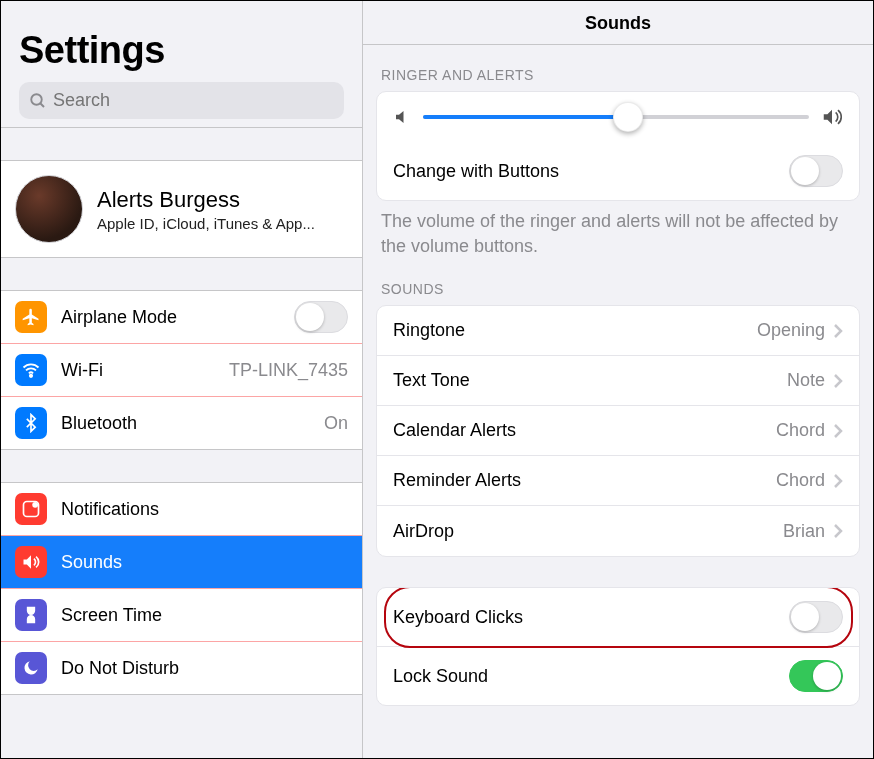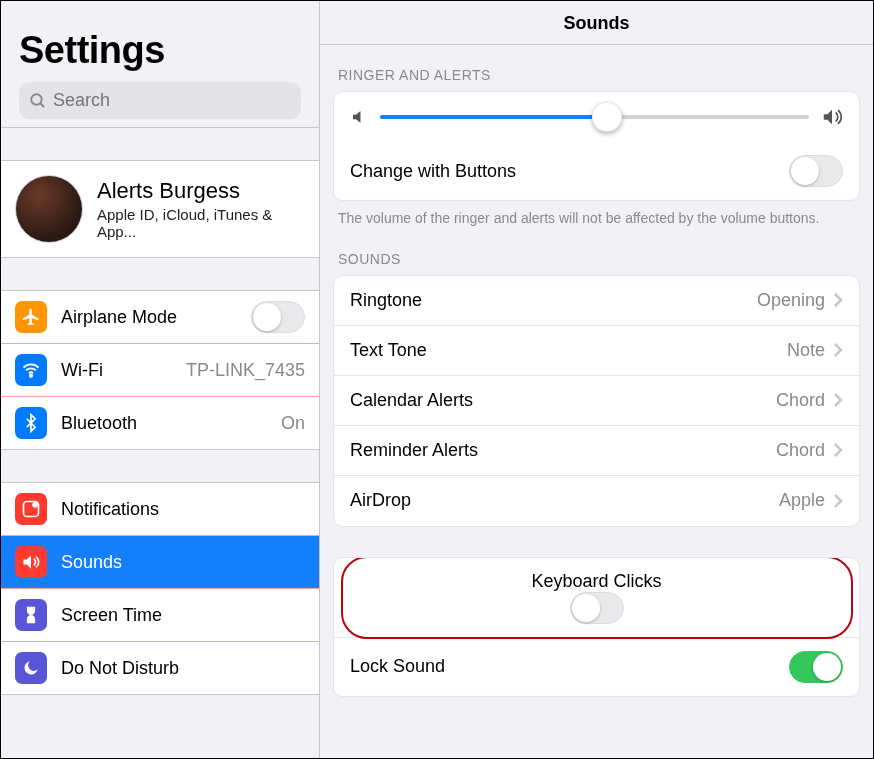--- a/index.html
+++ b/index.html
@@ -1,18 +1,18 @@
 <!DOCTYPE html>
 <html><head>
 <meta charset="utf-8">
 <style>
 * { box-sizing: border-box; margin: 0; padding: 0; }
 body { font-family: -apple-system, "Helvetica Neue", Arial, sans-serif; background: #fff; width: 874px; height: 759px; overflow: hidden; border: 1px solid #000; }
 .app { display: flex; height: 100%; }
-.sidebar { width: 319px; background: #f2f2f6; border-right: 1px solid #c6c6c8; display: flex; flex-direction: column; overflow-y: auto; }
+.sidebar { width: 362px; background: #f2f2f6; border-right: 1px solid #c6c6c8; display: flex; flex-direction: column; overflow-y: auto; }
 .content { flex: 1; background: #f2f2f6; display: flex; flex-direction: column; overflow-y: auto; }
 
 .sb-header { padding: 28px 18px 8px; }
 .sb-title { font-size: 38px; font-weight: 800; letter-spacing: -0.5px; color: #000; margin-bottom: 10px; }
 .search-wrap { background: #e3e3e8; border-radius: 10px; display: flex; align-items: center; padding: 8px 10px; }
 .search-icon { color: #8a8a8e; margin-right: 6px; }
 .search-input { border: none; background: transparent; font-size: 18px; color: #8a8a8e; outline: none; flex: 1; }
 
 .sb-sep { height: 34px; background:#f2f2f6; border-top: 1px solid #c6c6c8; border-bottom: 1px solid #c6c6c8; }
 .sb-sep.thin { height: 34px; }
@@ -32,21 +32,21 @@
 .profile-text .sub { font-size: 15px; color: #222; }
 
 .ios-toggle { width: 54px; height: 32px; border-radius: 16px; background: #e9e9eb; position: relative; border: 1px solid #dcdce0; flex-shrink: 0; }
 .ios-toggle .knob { position: absolute; width: 28px; height: 28px; border-radius: 50%; background: #fff; top: 1px; left: 1px; box-shadow: 0 1px 3px rgba(0,0,0,0.25); }
 .ios-toggle.on { background: #34c759; border-color: #34c759; }
 .ios-toggle.on .knob { left: 23px; }
 
 .content-header { text-align: center; padding: 12px 0 10px; border-bottom: 1px solid #c6c6c8; background:#f2f2f6; }
 .content-title { font-size: 18px; font-weight: 700; }
 .section-label { font-size: 14px; color: #8a8a8e; padding: 22px 18px 8px; text-transform: uppercase; letter-spacing: 0.5px; }
-.section-note { font-size: 14px; color: #8a8a8e; padding: 8px 18px 0; line-height: 1.4; }
+.section-note { font-size: 18px; color: #8a8a8e; padding: 8px 18px 0; line-height: 1.4; }
 .card { background: #fff; margin: 0 13px; border-radius: 10px; overflow: hidden; border: 1px solid #e5e5ea; }
 .crow { display: flex; align-items: center; padding: 13px 16px; border-bottom: 1px solid #e5e5ea; min-height: 50px; }
 .crow:last-child { border-bottom: none; }
 .crow .clabel { font-size: 18px; color: #000; flex: 1; }
 .crow .cvalue { font-size: 18px; color: #8a8a8e; }
 .crow .chev { color: #c7c7cc; margin-left: 8px; }
 
 .slider-row { padding: 14px 16px; display: flex; align-items: center; gap: 12px; }
 .vol-icon { color: #555; }
 .slider-track { flex: 1; height: 4px; background: #d1d1d6; border-radius: 2px; position: relative; }
@@ -238,33 +238,33 @@
           <div class="clabel">Reminder Alerts</div>
           <div class="cvalue">Chord</div>
           <span class="chev">
             <svg width="10" height="16" viewBox="0 0 10 16" fill="none" stroke="currentColor" stroke-width="2.5">
               <path d="M2 2l6 6-6 6"></path>
             </svg>
           </span>
         </div>
         <div class="crow">
           <div class="clabel">AirDrop</div>
-          <div class="cvalue">Apple</div>
+          <div class="cvalue">Brian</div>
           <span class="chev">
             <svg width="10" height="16" viewBox="0 0 10 16" fill="none" stroke="currentColor" stroke-width="2.5">
               <path d="M2 2l6 6-6 6"></path>
             </svg>
           </span>
         </div>
       </div>
 
     <div class="spacer"></div>
 
     <div class="card" id="toggles-card">
-        <div class="crow" style="position: relative; flex-direction: column;">
+        <div class="crow" style="position: relative;">
           <div class="clabel">Keyboard Clicks</div>
           <div class="ios-toggle">
             <div class="knob"></div>
           </div>
           <div class="highlight-oval"></div>
         </div>
         <div class="crow" style="position: relative; gap: 16px;">
           <div class="clabel">Lock Sound</div>
           <div class="ios-toggle on">
             <div class="knob"></div>

